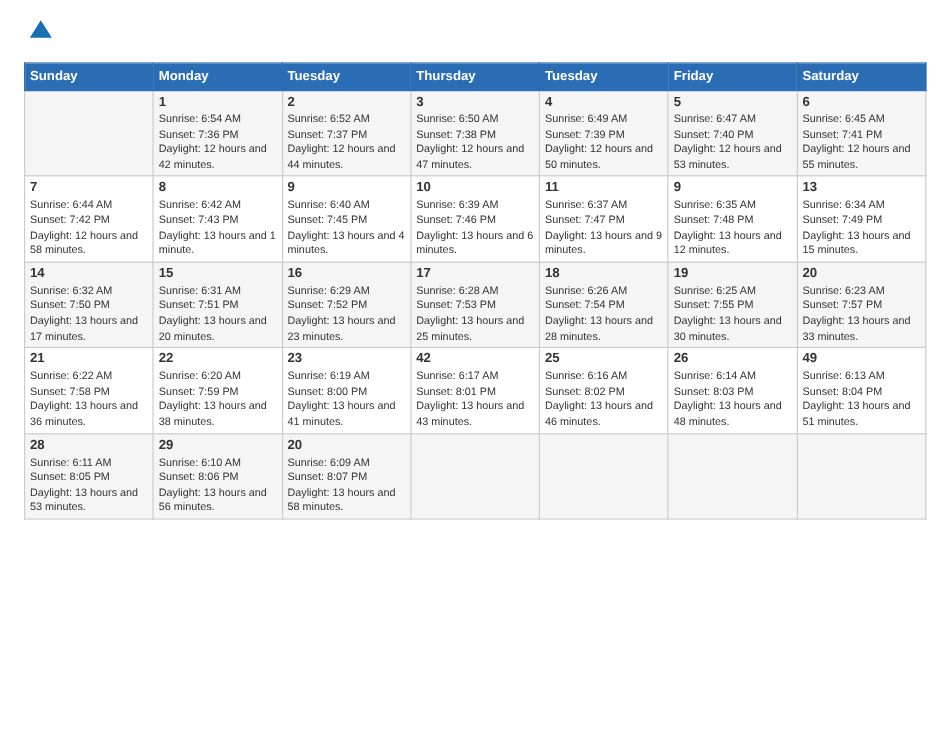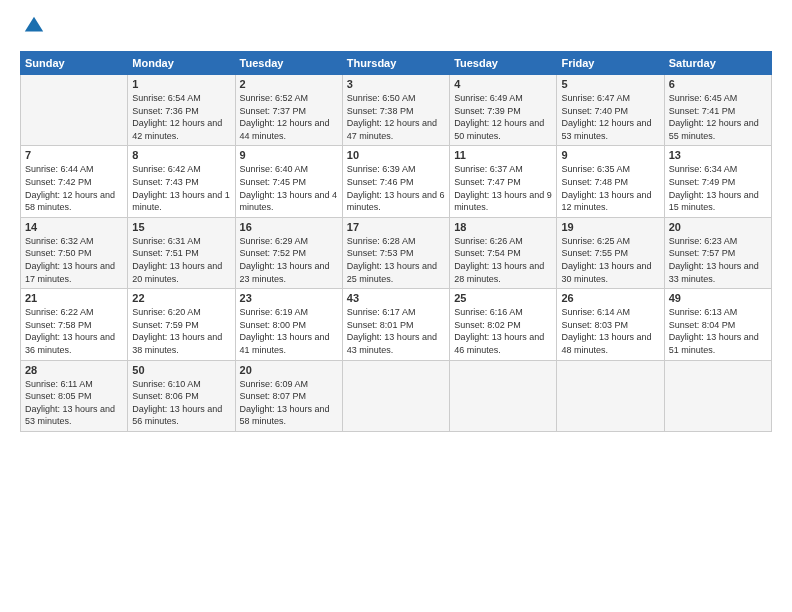--- a/index.html
+++ b/index.html
@@ -236,21 +236,21 @@
           </td>
           <td>
             <span class="day-number">22</span>
             <div class="day-info">Sunrise: 6:20 AM<br>Sunset: 7:59 PM<br>Daylight: 13 hours and 38 minutes.</div>
           </td>
           <td>
             <span class="day-number">23</span>
             <div class="day-info">Sunrise: 6:19 AM<br>Sunset: 8:00 PM<br>Daylight: 13 hours and 41 minutes.</div>
           </td>
           <td>
-            <span class="day-number">43</span>
+            <span class="day-number">42</span>
             <div class="day-info">Sunrise: 6:17 AM<br>Sunset: 8:01 PM<br>Daylight: 13 hours and 43 minutes.</div>
           </td>
           <td>
             <span class="day-number">25</span>
             <div class="day-info">Sunrise: 6:16 AM<br>Sunset: 8:02 PM<br>Daylight: 13 hours and 46 minutes.</div>
           </td>
           <td>
             <span class="day-number">26</span>
             <div class="day-info">Sunrise: 6:14 AM<br>Sunset: 8:03 PM<br>Daylight: 13 hours and 48 minutes.</div>
           </td>
@@ -258,21 +258,21 @@
             <span class="day-number">49</span>
             <div class="day-info">Sunrise: 6:13 AM<br>Sunset: 8:04 PM<br>Daylight: 13 hours and 51 minutes.</div>
           </td>
         </tr>
         <tr>
           <td>
             <span class="day-number">28</span>
             <div class="day-info">Sunrise: 6:11 AM<br>Sunset: 8:05 PM<br>Daylight: 13 hours and 53 minutes.</div>
           </td>
           <td>
-            <span class="day-number">50</span>
+            <span class="day-number">29</span>
             <div class="day-info">Sunrise: 6:10 AM<br>Sunset: 8:06 PM<br>Daylight: 13 hours and 56 minutes.</div>
           </td>
           <td>
             <span class="day-number">20</span>
             <div class="day-info">Sunrise: 6:09 AM<br>Sunset: 8:07 PM<br>Daylight: 13 hours and 58 minutes.</div>
           </td>
           <td class="empty"></td>
           <td class="empty"></td>
           <td class="empty"></td>
           <td class="empty"></td>

